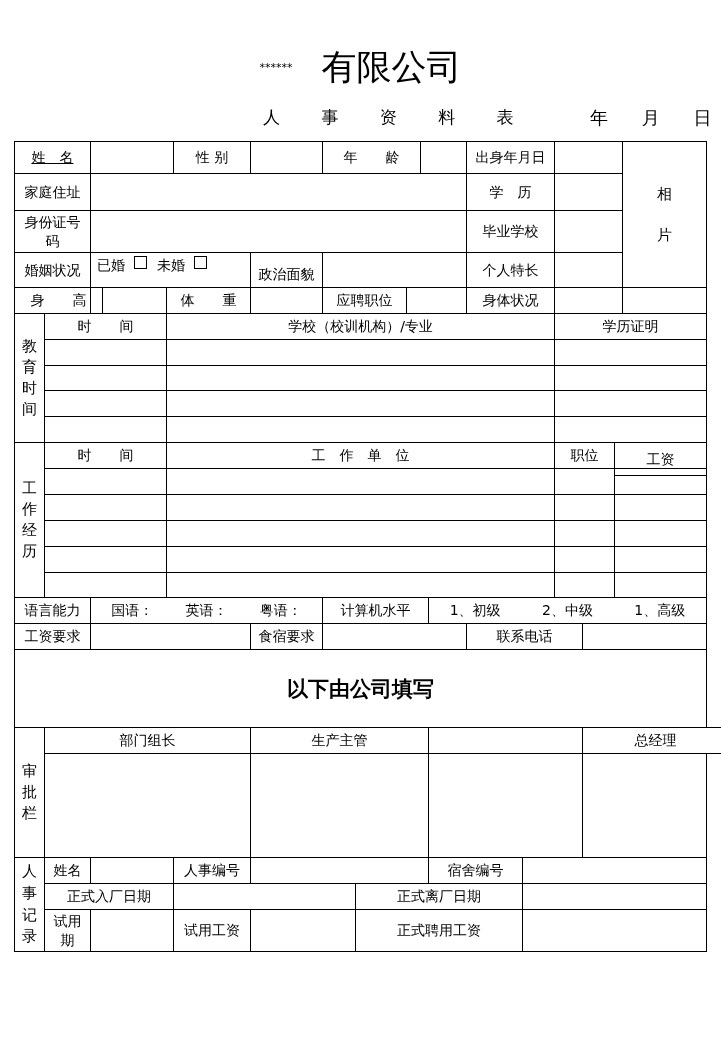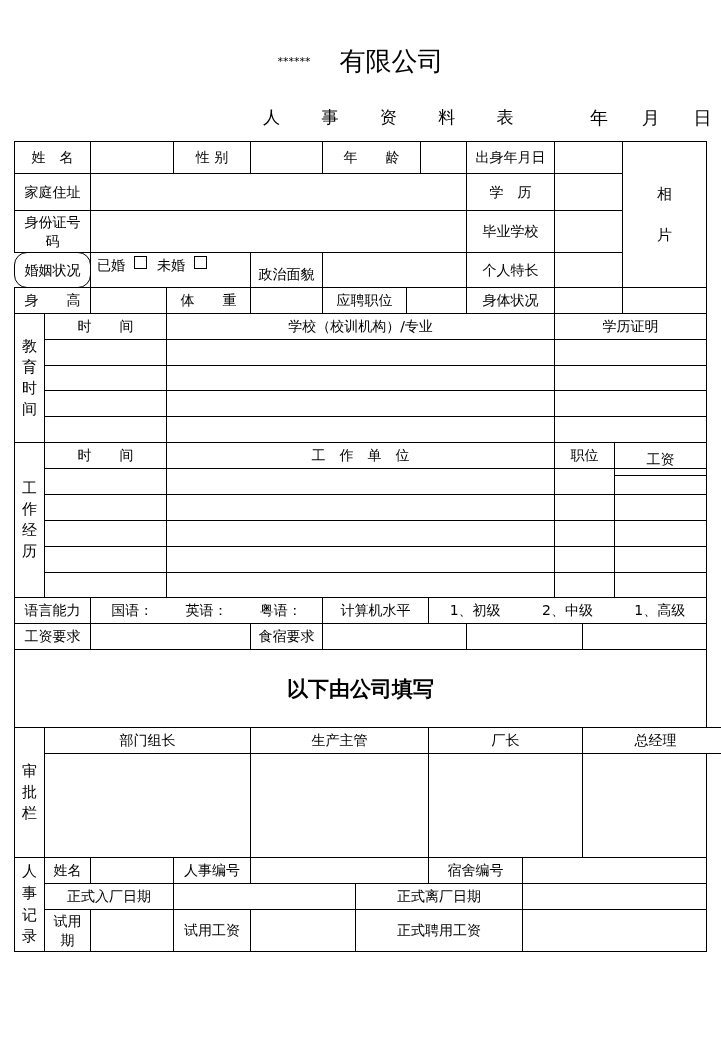--- a/index.html
+++ b/index.html
@@ -1,20 +1,20 @@
 <!DOCTYPE html>
 <html><head>
 <meta charset="utf-8">
 <style>
   html, body { margin:0; padding:0; background:#ffffff; }
   body { width:721px; height:1050px; position:relative; overflow:hidden;
          font-family:"DejaVu Sans","Liberation Sans",sans-serif; color:#000; }
   .title { position:absolute; left:0; top:44px; width:721px; text-align:center; }
   .title .stars { font-size:11px; letter-spacing:0; vertical-align:middle; }
-  .title .name { font-size:26px; font-family:Liberation Mono, monospace; vertical-align:middle;margin-left:29px; }
+  .title .name { font-size:35px; font-family:Liberation Mono, monospace; vertical-align:middle;margin-left:29px; }
   .subtitle { position:absolute; top:106px; left:263px; font-size:17px; letter-spacing:18px; }
   .date { position:absolute; top:106px; left:590px; font-size:18px; word-spacing:0; }
   .date span { display:inline-block; margin-right:28px; }
   .date span:last-child { margin-right:0; }
   .grid { position:absolute; left:0; top:0; width:721px; height:1050px; }
   .c { position:absolute; box-sizing:border-box; border:1px solid #000;
        display:flex; align-items:center; justify-content:center;
        font-size:14px; line-height:1.3; text-align:center; background:transparent; }
   .c.input { cursor:text; }
   .vlabel { flex-direction:column; font-size:15px; line-height:1.4; }
@@ -31,21 +31,21 @@
 </div>
 <div class="subtitle">人 事 资 料 表</div>
 <div class="date">
   <span>年</span>
   <span>月</span>
   <span>日</span>
 </div>
 
 <div class="grid">
 
-  <div class="c" style="left:14px;top:141px;width:77px;height:33px;">姓　名</div>
+  <div class="c" style="left:14px;top:141px;width:77px;height:33px;text-decoration:underline;">姓　名</div>
   <div class="c input" style="left:90px;top:141px;width:84px;height:33px;"></div>
   <div class="c" style="left:173px;top:141px;width:78px;height:33px;">性 别</div>
   <div class="c input" style="left:250px;top:141px;width:73px;height:33px;"></div>
   <div class="c" style="left:322px;top:141px;width:99px;height:33px;">年　　龄</div>
   <div class="c input" style="left:420px;top:141px;width:47px;height:33px;"></div>
   <div class="c" style="left:466px;top:141px;width:89px;height:33px;">出身年月日</div>
   <div class="c input" style="left:554px;top:141px;width:69px;height:33px;"></div>
   <div class="c vlabel photo" style="left:622px;top:141px;width:85px;height:147px;">
     <span>相</span>
     <span>片</span>
@@ -54,33 +54,33 @@
   <div class="c" style="left:14px;top:173px;width:77px;height:38px;">家庭住址</div>
   <div class="c input" style="left:90px;top:173px;width:377px;height:38px;"></div>
   <div class="c" style="left:466px;top:173px;width:89px;height:38px;">学　历</div>
   <div class="c input" style="left:554px;top:173px;width:69px;height:38px;"></div>
 
   <div class="c" style="left:14px;top:210px;width:77px;height:43px;padding:0 8px;">身份证号码</div>
   <div class="c input" style="left:90px;top:210px;width:377px;height:43px;"></div>
   <div class="c" style="left:466px;top:210px;width:89px;height:43px;">毕业学校</div>
   <div class="c input" style="left:554px;top:210px;width:69px;height:43px;"></div>
 
-  <div class="c" style="left:14px;top:252px;width:77px;height:36px;border-radius:13px;">婚姻状况</div>
+  <div class="c" style="left:14px;top:252px;width:77px;height:36px;">婚姻状况</div>
   <div class="c marital" style="left:90px;top:252px;width:161px;height:36px;">
     <span>已婚</span>
     <span class="chk"></span>
     <span>未婚</span>
     <span class="chk"></span>
   </div>
   <div class="c" style="left:250px;top:252px;width:73px;height:36px;padding-top:8px;">政治面貌</div>
   <div class="c input" style="left:322px;top:252px;width:145px;height:36px;"></div>
   <div class="c" style="left:466px;top:252px;width:89px;height:36px;">个人特长</div>
   <div class="c input" style="left:554px;top:252px;width:69px;height:36px;"></div>
 
-  <div class="c" style="left:14px;top:287px;width:77px;height:27px;">身　　高</div>
+  <div class="c" style="left:14px;top:287px;width:89px;height:27px;">身　　高</div>
   <div class="c input" style="left:90px;top:287px;width:77px;height:27px;"></div>
   <div class="c" style="left:166px;top:287px;width:85px;height:27px;">体　　重</div>
   <div class="c input" style="left:250px;top:287px;width:73px;height:27px;"></div>
   <div class="c" style="left:322px;top:287px;width:85px;height:27px;">应聘职位</div>
   <div class="c input" style="left:406px;top:287px;width:61px;height:27px;"></div>
   <div class="c" style="left:466px;top:287px;width:89px;height:27px;">身体状况</div>
   <div class="c input" style="left:554px;top:287px;width:69px;height:27px;"></div>
   <div class="c input" style="left:622px;top:287px;width:85px;height:27px;"></div>
 
   <div class="c vlabel" style="left:14px;top:313px;width:31px;height:130px;">
@@ -155,32 +155,32 @@
   <div class="c" style="left:428px;top:597px;width:279px;height:27px;justify-content:space-around;">
     <span>1、初级</span>
     <span>2、中级</span>
     <span>1、高级</span>
   </div>
 
   <div class="c" style="left:14px;top:623px;width:77px;height:27px;">工资要求</div>
   <div class="c input" style="left:90px;top:623px;width:161px;height:27px;"></div>
   <div class="c" style="left:250px;top:623px;width:73px;height:27px;">食宿要求</div>
   <div class="c input" style="left:322px;top:623px;width:145px;height:27px;"></div>
+  <div class="c" style="left:466px;top:623px;width:117px;height:27px;">联系电话</div>
   <div class="c input" style="left:582px;top:623px;width:125px;height:27px;"></div>
 
   <div class="c big" style="left:14px;top:649px;width:693px;height:79px;">以下由公司填写</div>
 
   <div class="c vlabel" style="left:14px;top:727px;width:31px;height:131px;">
     <span>审</span>
     <span>批</span>
     <span>栏</span>
   </div>
   <div class="c" style="left:44px;top:727px;width:207px;height:27px;">部门组长</div>
   <div class="c" style="left:250px;top:727px;width:179px;height:27px;">生产主管</div>
-  <div class="c" style="left:428px;top:727px;width:155px;height:27px;">厂长</div>
   <div class="c" style="left:582px;top:727px;width:147px;height:27px;">总经理</div>
   <div class="c input" style="left:44px;top:753px;width:207px;height:105px;"></div>
   <div class="c input" style="left:250px;top:753px;width:179px;height:105px;"></div>
   <div class="c input" style="left:428px;top:753px;width:155px;height:105px;"></div>
   <div class="c input" style="left:582px;top:753px;width:125px;height:105px;"></div>
 
   <div class="c vlabel" style="left:14px;top:857px;width:31px;height:95px;line-height:1.45;">
     <span>人</span>
     <span>事</span>
     <span>记</span>

